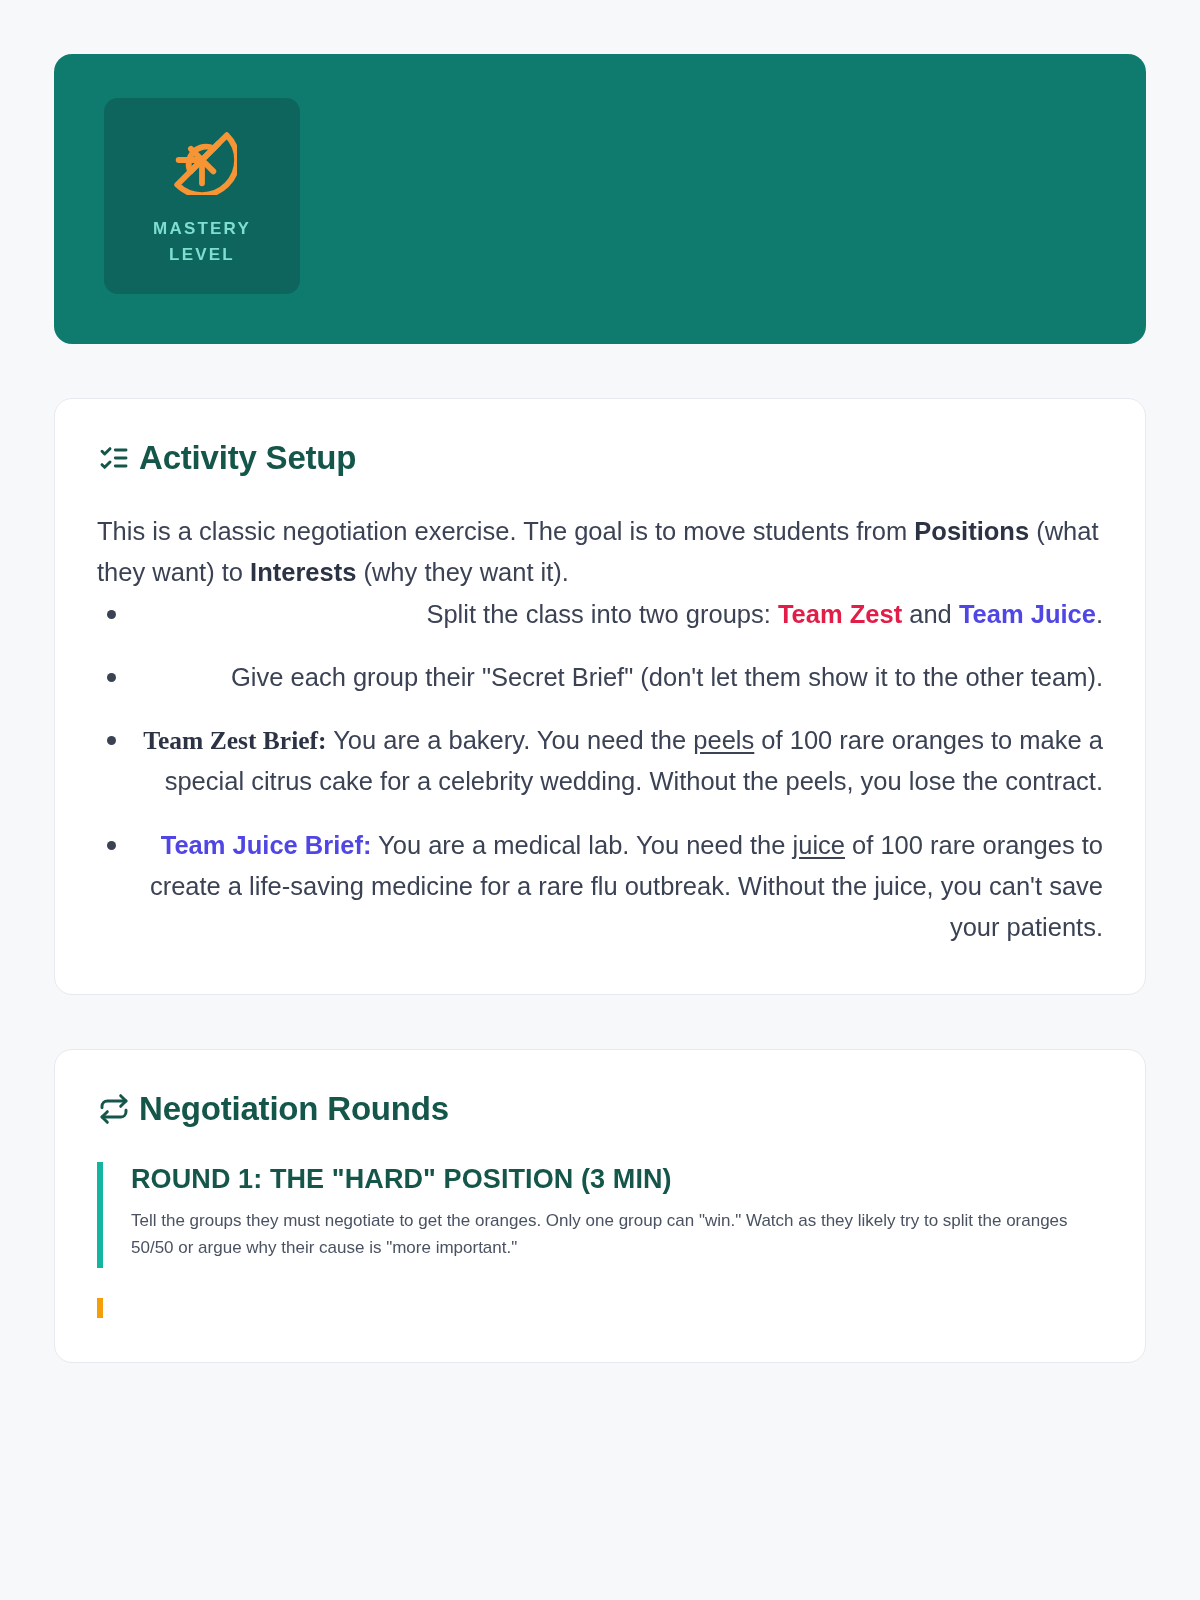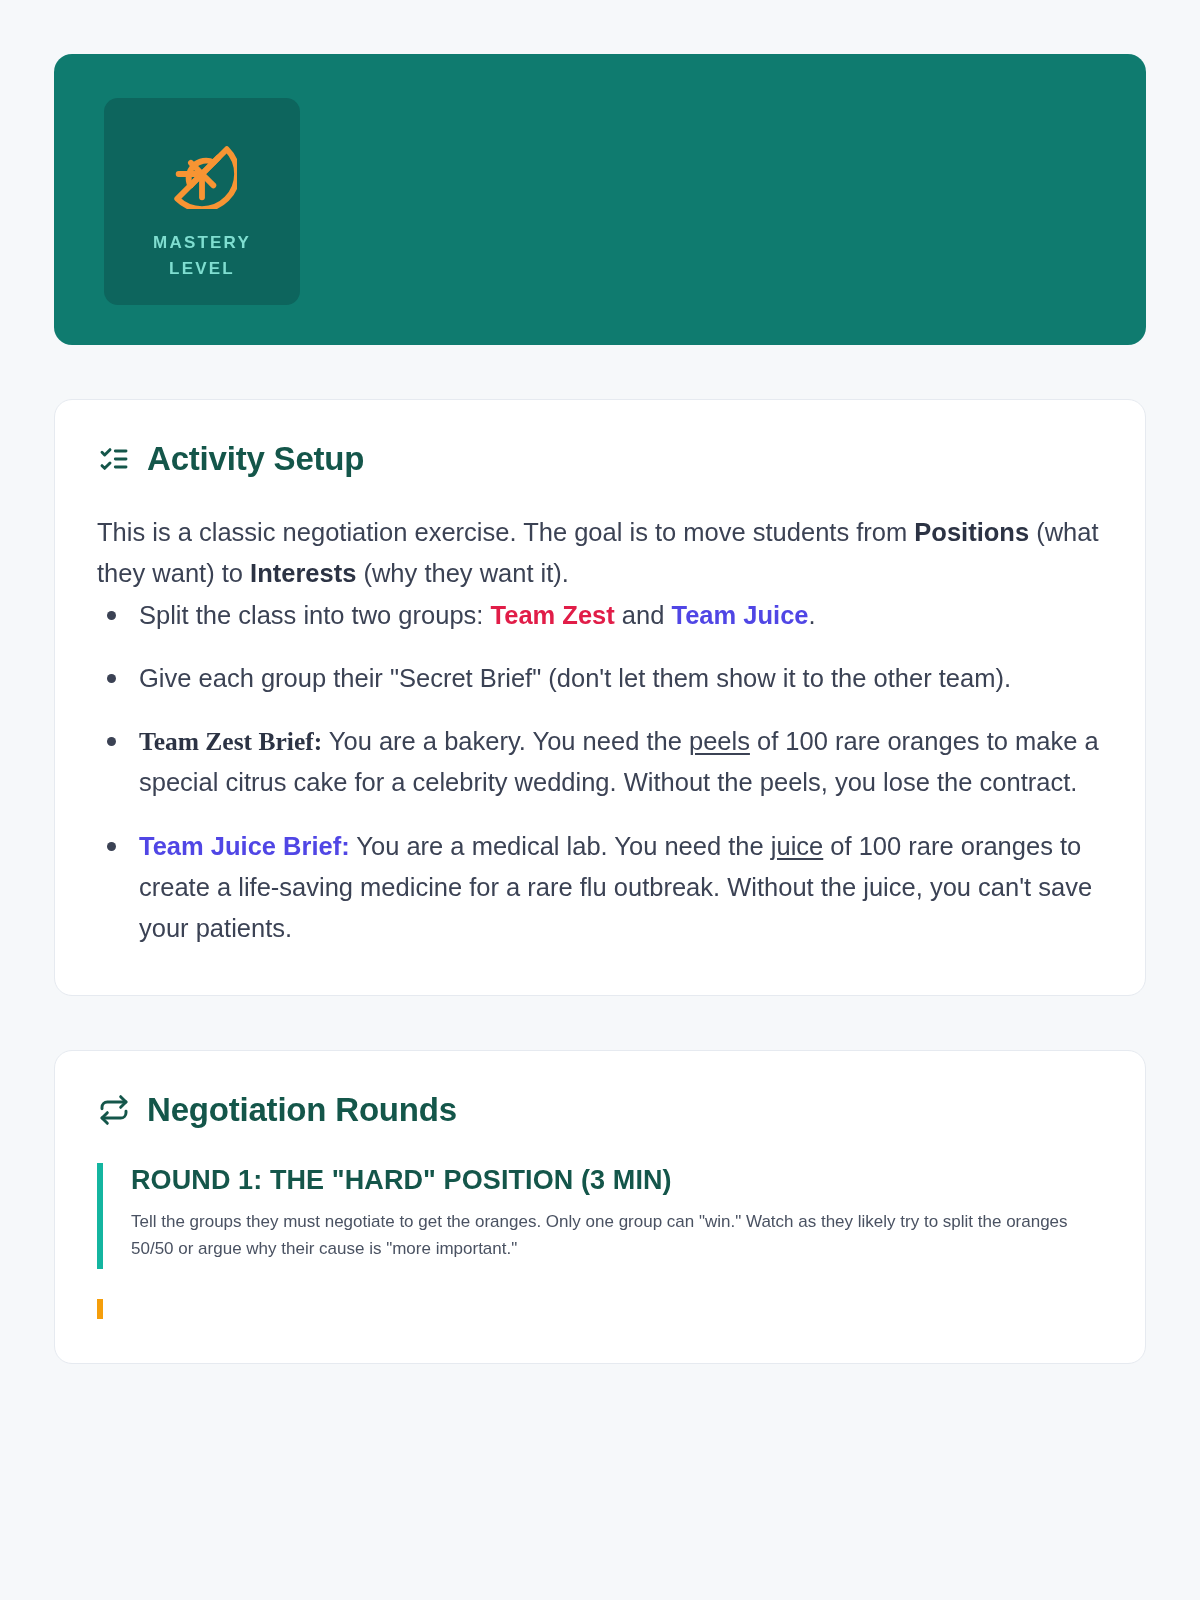--- a/index.html
+++ b/index.html
@@ -55,21 +55,21 @@
 
   .mastery-badge {
     width: 196px;
     min-height: 196px;
     background: #0d655d;
     border-radius: 14px;
     display: flex;
     flex-direction: column;
     align-items: center;
     justify-content: flex-start;
-    padding: 40px 10px 24px 10px;
+    padding: 26px 10px 24px 10px;
     flex-shrink: 0;
   }
 
   .mastery-badge .icon-wrap {
     width: 72px;
     height: 72px;
     display: flex;
     align-items: center;
     justify-content: center;
     margin-bottom: 20px;
@@ -90,21 +90,21 @@
     background: #ffffff;
     border: 1px solid #e6eaf0;
     border-radius: 18px;
     padding: 40px 42px 44px 42px;
     margin-top: 54px;
   }
 
   .section-head {
     display: flex;
     align-items: center;
-    gap: 16px;
+    gap: 8px;
     margin-bottom: 34px;
   }
 
   .section-head .sec-icon {
     width: 34px;
     height: 34px;
     display: flex;
     align-items: center;
     justify-content: center;
     flex-shrink: 0;
@@ -118,21 +118,21 @@
   }
 
   .lede {
     color: #3b4254;
     font-size: 25.5px;
     line-height: 1.62;
   }
 
   .lede b { font-weight: 700; color: #2c3344; }
 
-  ul.bullets { list-style: none; }
+  ul.bullets { list-style: none; text-align: right; }
 
   ul.bullets > li {
     position: relative;
     padding-left: 42px;
     color: #3b4254;
     font-size: 25.5px;
     line-height: 1.62;
     margin-bottom: 22px;
   }
 

